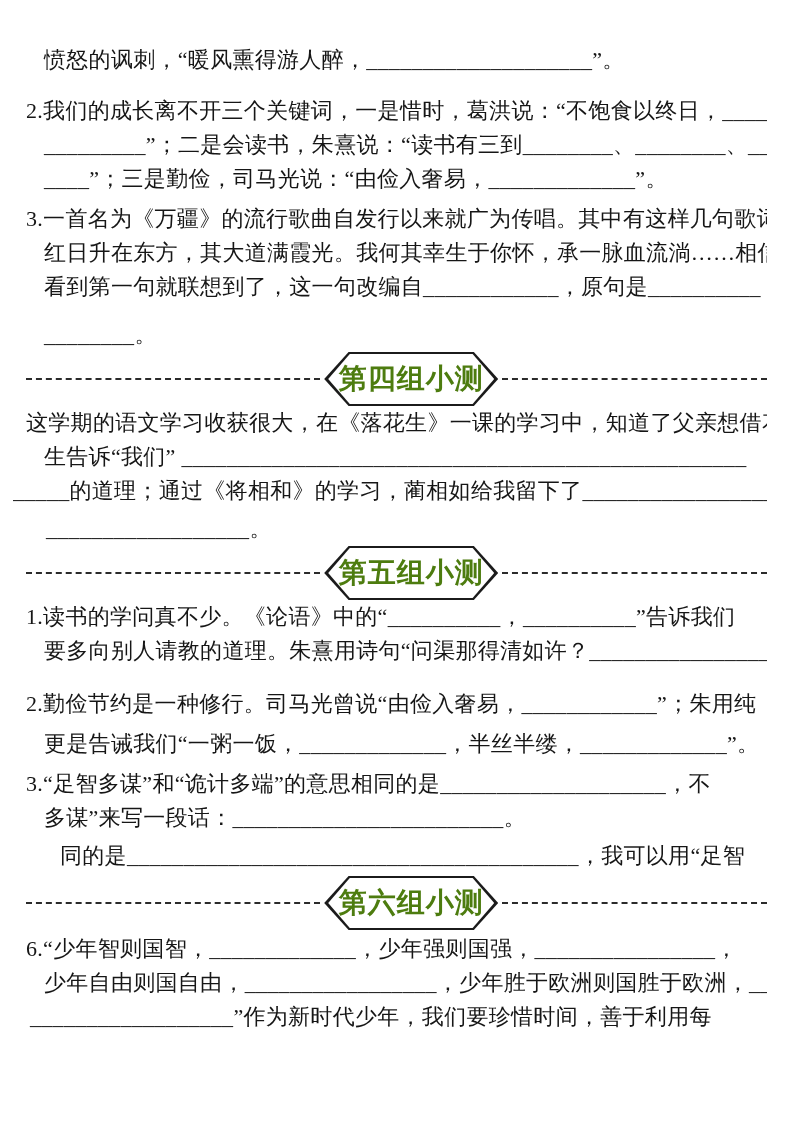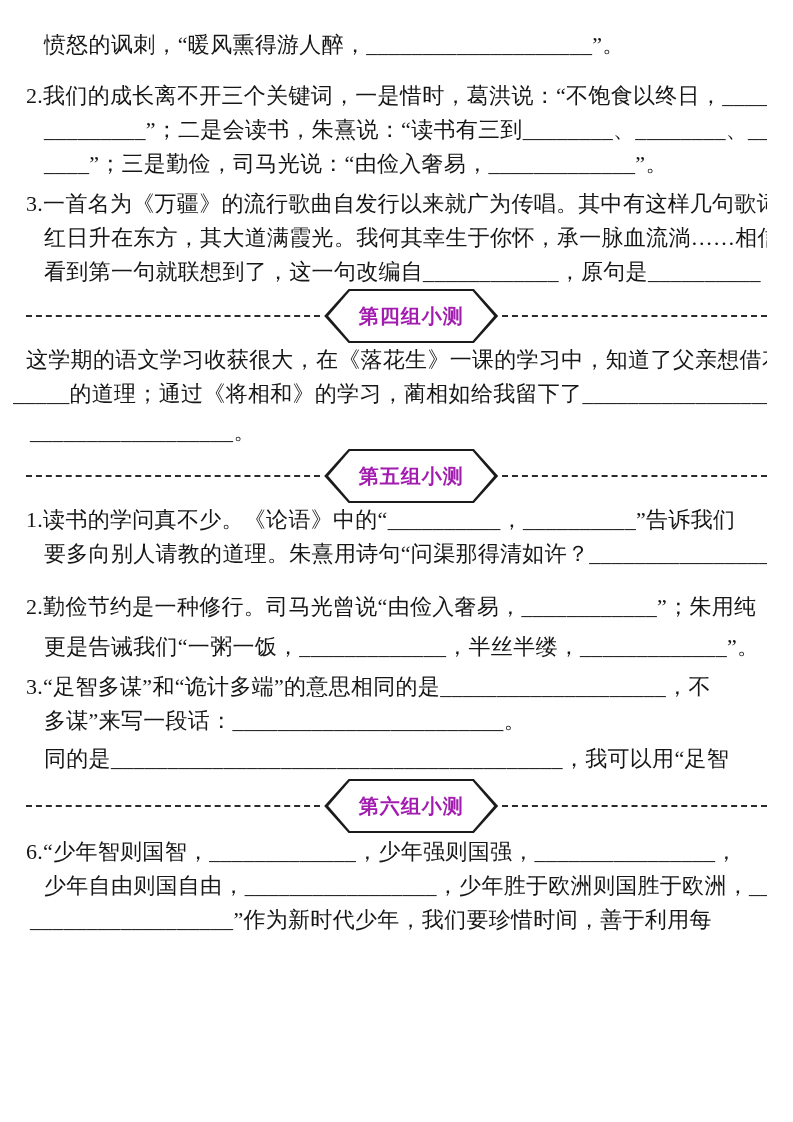--- a/index.html
+++ b/index.html
@@ -4,37 +4,37 @@
 <style>
   * { box-sizing: border-box; }
   html, body { margin: 0; padding: 0; }
   body {
     width: 793px; height: 1122px;
     background: #ffffff;
     color: #161616;
     font-family: "Liberation Serif", "DejaVu Serif", serif;
     overflow: hidden;
   }
-  .page { width: 793px; height: 1122px; padding: 28px 26px 0 26px; }
+  .page { width: 793px; height: 1122px; padding: 43px 26px 0 26px; }
   .line {
     font-size: 22px;
     line-height: 34px;
     white-space: nowrap;
     overflow: hidden;
     letter-spacing: 0.3px;
   }
   
   .i0 { padding-left: 0; }        
   .i1 { padding-left: 18px; }     
   .i2 { margin-left: -13px; }     
   .i3 { padding-left: 4px; }      
   
   .mt2  { margin-top: 2px; }
   .mt3  { margin-top: 3px; justify-content: space-between; }
-  .mt4  { margin-top: 4px; }
+  .mt4  { margin-top: 4px; margin-left: 16px; }
   .mt5  { margin-top: 19px; }
   .mt6  { margin-top: 6px; }
   .mt14 { margin-top: 14px; }
   .mt17 { margin-top: 17px; }
 
   
   .sec { display: flex; align-items: center; height: 54px; }
   .dash { border-top: 2px dashed #2b2b2b; height: 0; }
   .dash-l { flex: 30 1 0; }
   .dash-r { flex: 27 1 0; }
@@ -42,49 +42,51 @@
   .hex-o {
     position: absolute; inset: 0; background: #1b1b1b;
     clip-path: polygon(0 50%, 14% 0, 86% 0, 100% 50%, 86% 100%, 14% 100%);
   }
   .hex-i {
     position: absolute; inset: 2px 4px; background: #ffffff;
     clip-path: polygon(0 50%, 13% 0, 87% 0, 100% 50%, 87% 100%, 13% 100%);
     display: flex; align-items: center; justify-content: center;
   }
   .hex-label {
-    font-size: 20px; font-weight: bold; letter-spacing: 1px; color: #a21caf;
+    font-size: 28px; font-weight: bold; letter-spacing: 1px; color: #4d7c0f;
     font-family: Liberation Mono, monospace;
   }
 </style>
 </head>
 <body>
 
 <div class="page">
 
   <div class="line i1">愤怒的讽刺，“暖风熏得游人醉，____________________”。</div>
   <div class="line i0 mt17">2.我们的成长离不开三个关键词，一是惜时，葛洪说：“不饱食以终日，_______</div>
   <div class="line i1">_________”；二是会读书，朱熹说：“读书有三到________、________、____</div>
   <div class="line i1">____”；三是勤俭，司马光说：“由俭入奢易，_____________”。</div>
   <div class="line i0 mt6">3.一首名为《万疆》的流行歌曲自发行以来就广为传唱。其中有这样几句歌词：</div>
   <div class="line i1">红日升在东方，其大道满霞光。我何其幸生于你怀，承一脉血流淌……相信你</div>
   <div class="line i1">看到第一句就联想到了，这一句改编自____________，原句是__________，</div>
+  <div class="line i1 mt14">________。</div>
 
   <div class="sec">
     <div class="dash dash-l"></div>
     <div class="hex">
       <div class="hex-o"></div>
       <div class="hex-i">
         <span class="hex-label">第四组小测</span>
       </div>
     </div>
     <div class="dash dash-r"></div>
   </div>
 
   <div class="line i0">这学期的语文学习收获很大，在《落花生》一课的学习中，知道了父亲想借花</div>
+  <div class="line i1">生告诉“我们” __________________________________________________</div>
   <div class="line i2">_____的道理；通过《将相和》的学习，蔺相如给我留下了__________________</div>
   <div class="line i3 mt4">__________________。</div>
 
   <div class="sec">
     <div class="dash dash-l"></div>
     <div class="hex">
       <div class="hex-o"></div>
       <div class="hex-i">
         <span class="hex-label">第五组小测</span>
       </div>

